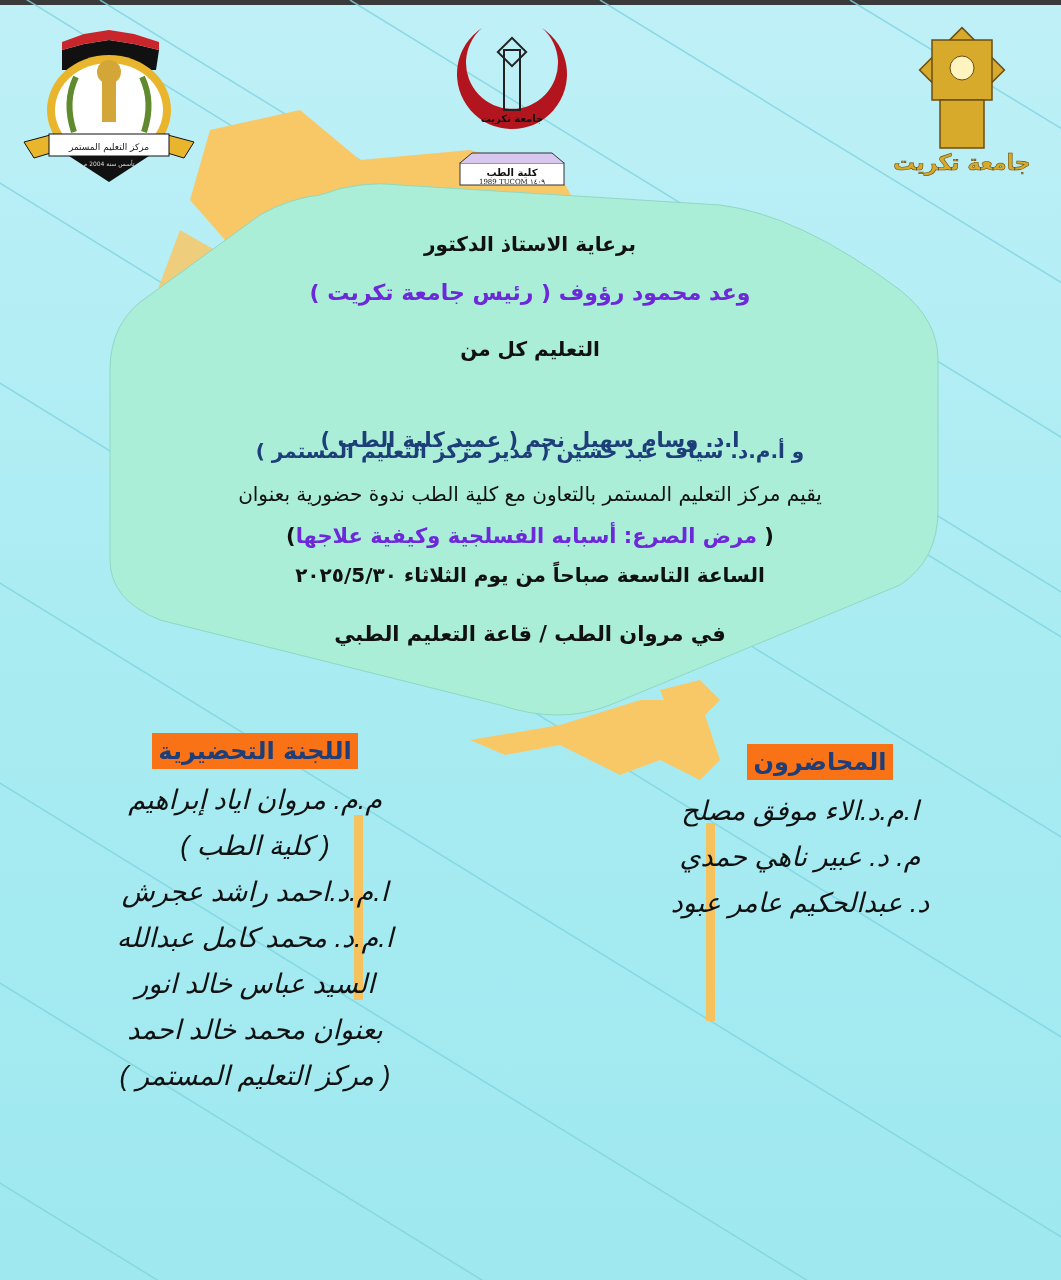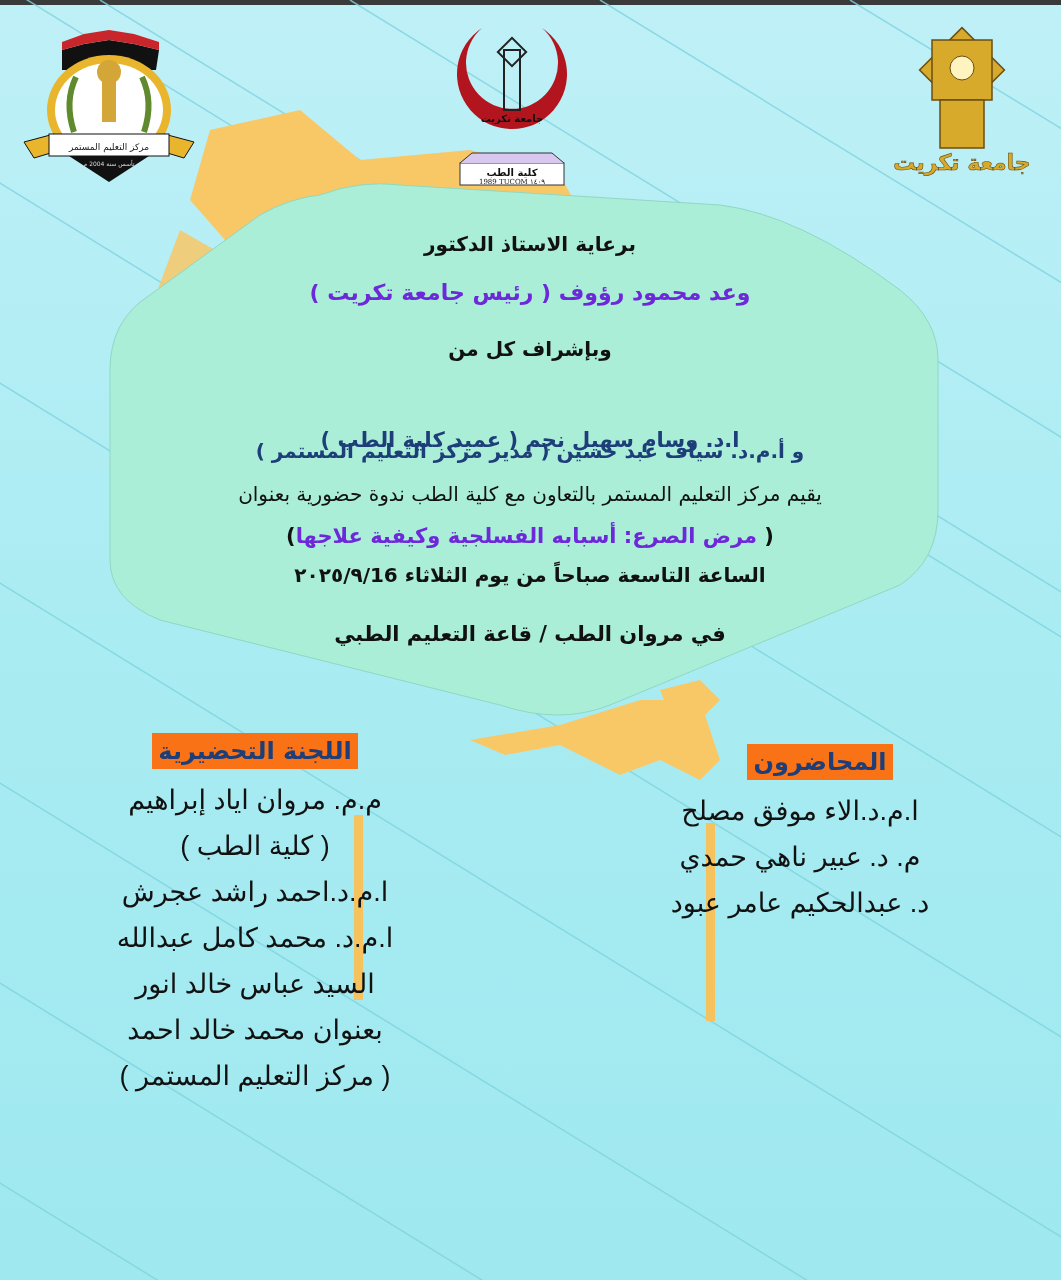--- a/index.html
+++ b/index.html
@@ -30,21 +30,21 @@
 
     .section {
       position: absolute; direction: rtl; text-align: center;
       font-family: "Liberation Sans", sans-serif; color: #111;
     }
     .section-title {
       display: inline-block; background: #f97316; color: #1d3e78;
       font-weight: bold; font-size: 24px; padding: 2px 6px; line-height: 32px;
       font-family: "DejaVu Sans", sans-serif;
     }
-    .section-line { font-size: 27px; line-height: 46px; white-space: nowrap; }
+    .section-line { font-size: 27px; line-height: 46px; white-space: nowrap; font-style: italic; }
     .orange-bar { position: absolute; width: 9px; background: #f6c25e; }
   </style>
 </head>
 <body>
 
 <div class="topbar"></div>
 
 <svg class="stripes" viewBox="0 0 1061 1280">
   <g stroke="#7fd3df" stroke-width="1.5" opacity="0.8">
     <line x1="-200" y1="60" x2="1261" y2="960"></line>
@@ -108,28 +108,28 @@
     <rect x="40" y="20" width="60" height="60" transform="rotate(45 70 50)"></rect>
     <rect x="40" y="20" width="60" height="60"></rect>
     <rect x="48" y="80" width="44" height="48"></rect>
   </g>
   <circle cx="70" cy="48" r="12" fill="#fff3c0" stroke="#6b4e10"></circle>
   <text x="70" y="150" font-size="22" font-weight="bold" text-anchor="middle" fill="#d7aa2c" stroke="#6b4e10" stroke-width="0.6" font-family="DejaVu Sans, sans-serif">جامعة تكريت</text>
 </svg>
 
 <div class="center-text black" style="top:232px; font-size:20px;">برعاية الاستاذ الدكتور</div>
 <div class="center-text red" style="top:280px; font-size:22px;">وعد محمود رؤوف ( رئيس جامعة تكريت )</div>
-<div class="center-text black" style="top:337px; font-size:20px;">وبإشراف كل من</div>
+<div class="center-text black" style="top:337px; font-size:20px;">التعليم كل من</div>
 <div class="center-text blue" style="top:380px; font-size:21px;margin-top:48px;">ا.د. وسام سهيل نجم ( عميد كلية الطب )</div>
 <div class="center-text blue" style="top:439px; font-size:20px;">و أ.م.د. سياف عبد حسين ( مدير مركز التعليم المستمر )</div>
 <div class="center-text black regular" style="top:482px; font-size:20px;">يقيم مركز التعليم المستمر بالتعاون مع كلية الطب ندوة حضورية بعنوان</div>
 <div class="center-text" style="top:524px; font-size:21px;">
   <span class="black">( </span><span class="red">مرض الصرع: أسبابه الفسلجية وكيفية علاجها</span><span class="black">)</span>
 </div>
-<div class="center-text black" style="top:563px; font-size:20px;">الساعة التاسعة صباحاً من يوم  الثلاثاء ٢٠٢٥/٩/16</div>
+<div class="center-text black" style="top:563px; font-size:20px;">الساعة التاسعة صباحاً من يوم  الثلاثاء ٢٠٢٥/5/٣٠</div>
 <div class="center-text black" style="top:622px; font-size:21px;">في مروان الطب / قاعة التعليم الطبي</div>
 
 <div class="orange-bar" style="left:354px; top:815px; height:185px;"></div>
 <div class="orange-bar" style="left:706px; top:823px; height:198px;"></div>
 
 <div class="section" style="left:90px; top:733px; width:330px;">
   <span class="section-title">اللجنة التحضيرية</span>
   <div style="margin-top:8px;">
     <div class="section-line">م.م. مروان اياد إبراهيم</div>
     <div class="section-line">( كلية الطب )</div>

